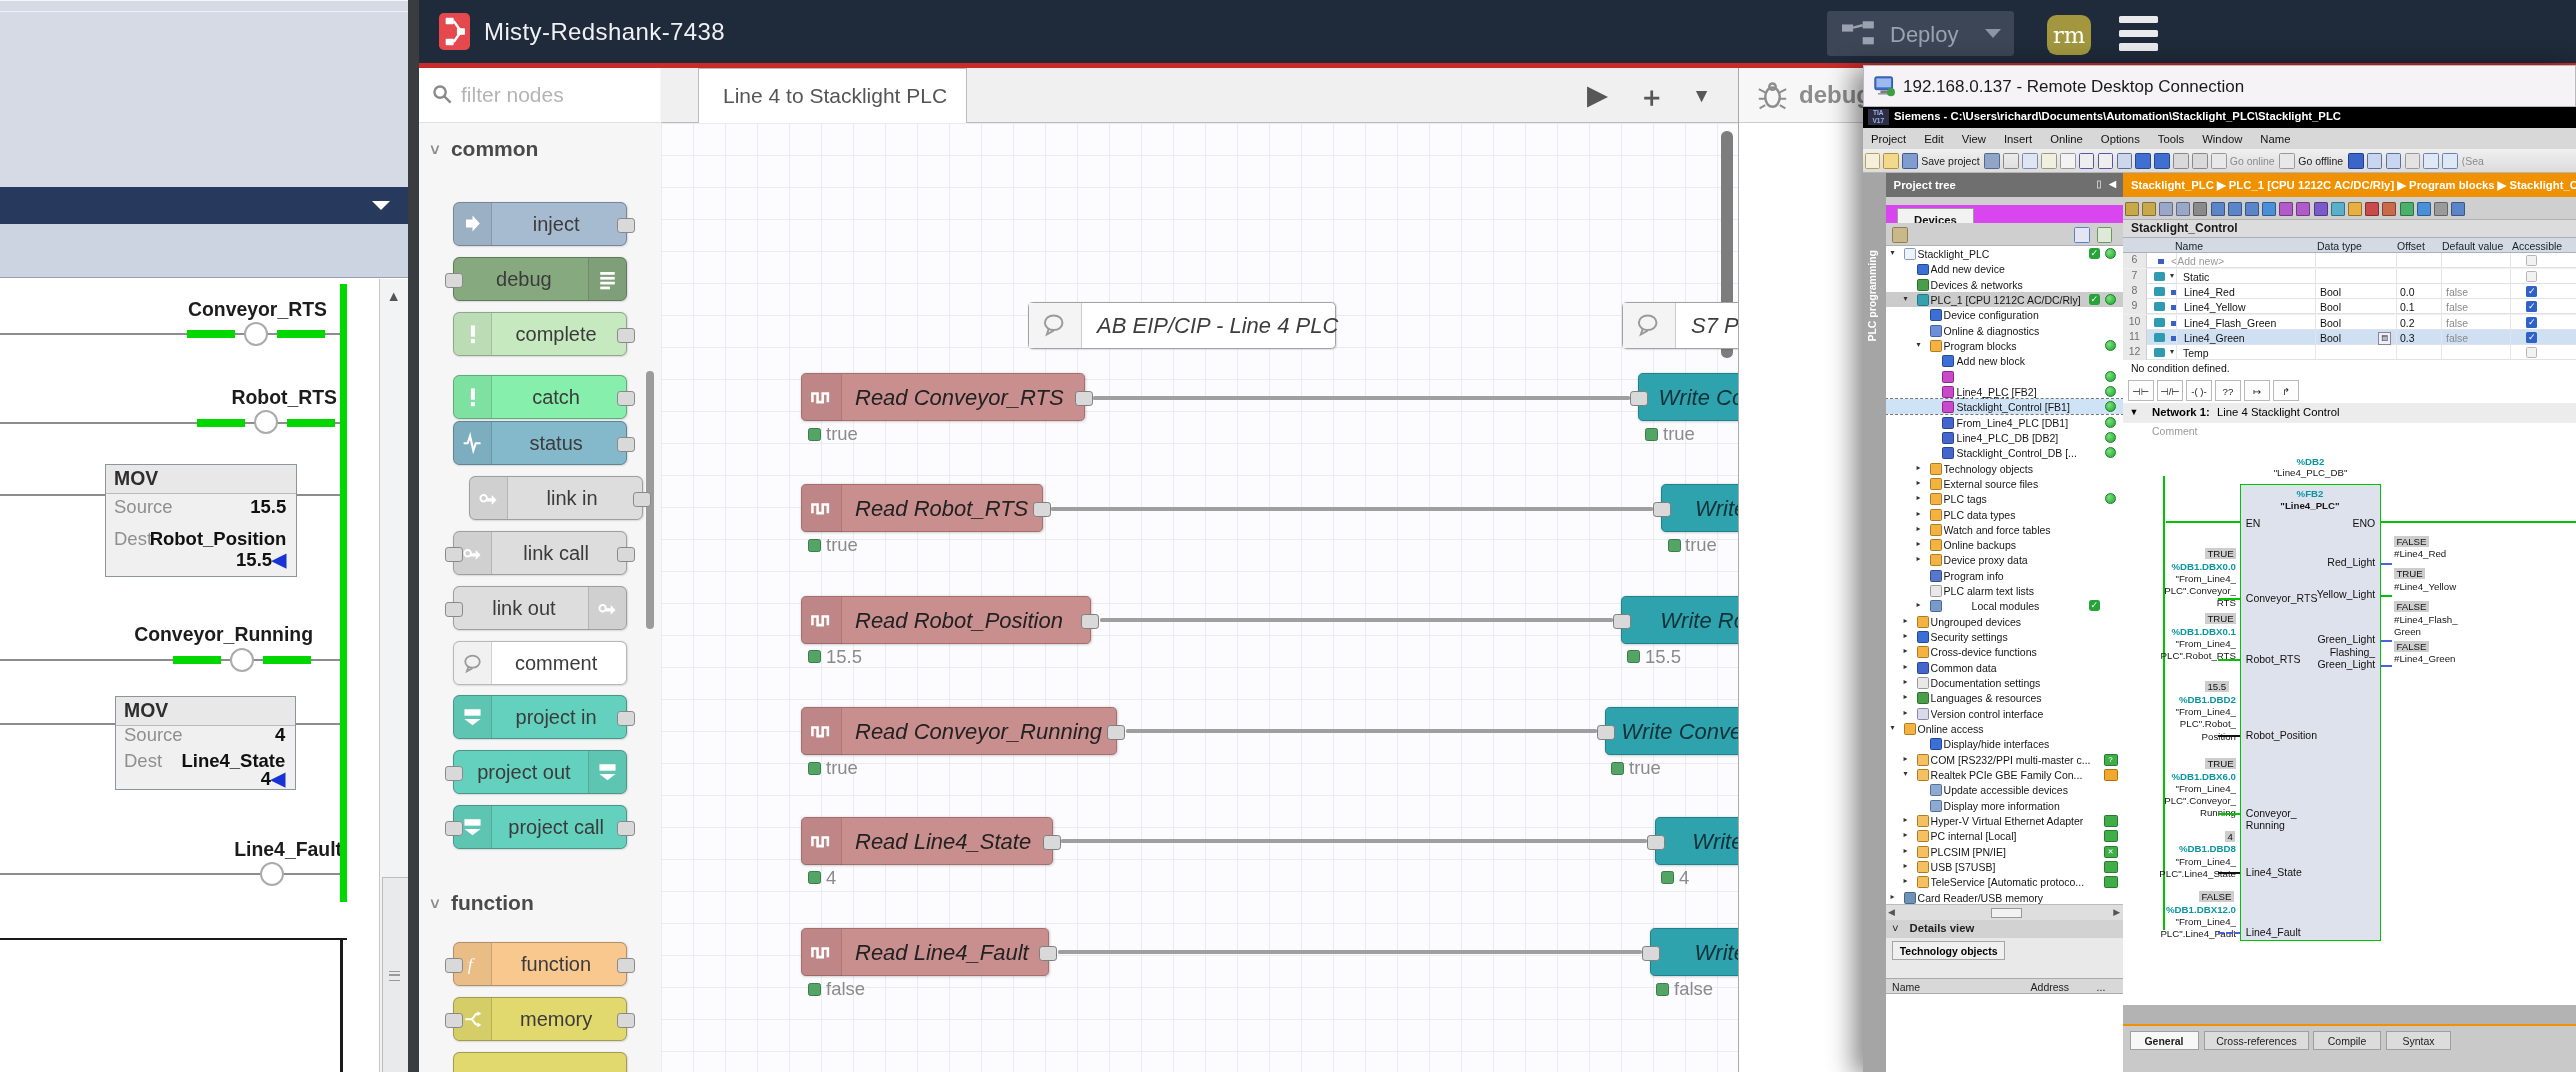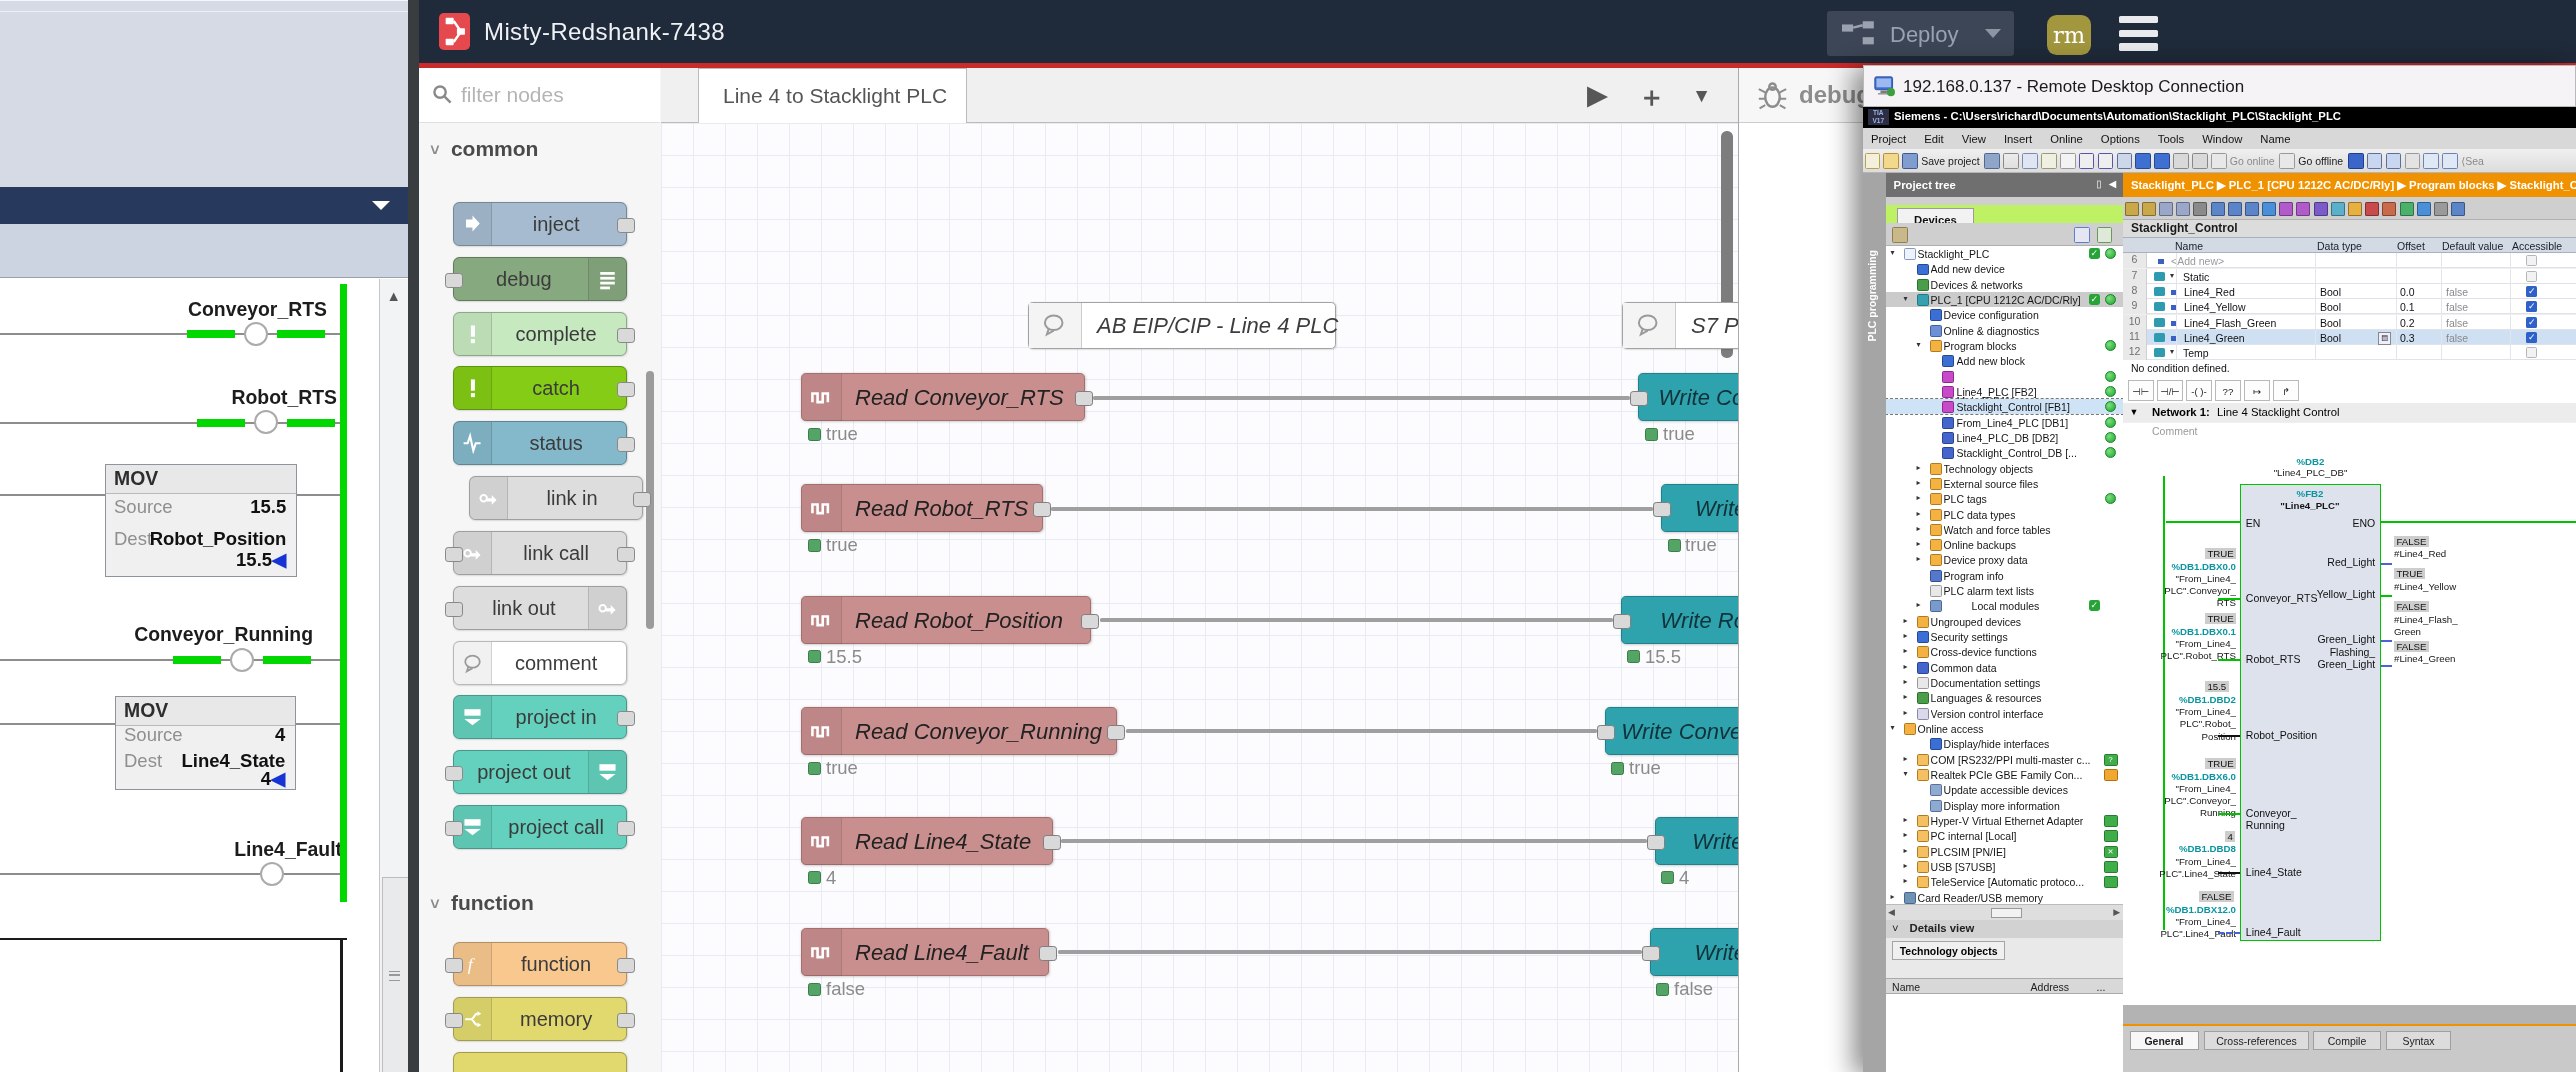--- a/index.html
+++ b/index.html
@@ -95,21 +95,21 @@
   .tia-tools{left:0;top:84px;width:713px;height:24px;background:linear-gradient(#f0f0f0,#dcdcdc);border-bottom:0.8px solid #b5b5b5;box-sizing:border-box;}
   .ticon{display:inline-block;width:13.7px;height:13.7px;margin:4px 1.6px 0 1.6px;border-radius:1.6px;vertical-align:top;}
   .ttxt{display:inline-block;font-size:10.5px;color:#1a1a1a;margin:5.6px 3.2px 0 1.6px;vertical-align:top;}
   .ttxt.dis{color:#8a8a8a;}
   .tia-strip{left:0;top:108px;width:22.6px;height:900px;background:#a5a5a5;}
   .tia-strip .rot{position:absolute;left:3.2px;top:77px;font-size:10.5px;font-weight:bold;color:#fff;writing-mode:vertical-rl;transform:rotate(180deg);}
   .pt-head{left:22.6px;top:108px;width:237px;height:24px;background:#6f6f6f;}
   .pt-head .t{position:absolute;left:8px;top:5.6px;font-size:11.3px;font-weight:bold;color:#fff;}
   .bc{left:260px;top:108px;width:453px;height:24px;background:#f09200;}
   .bc .t{position:absolute;left:8px;top:5.6px;font-size:11.3px;font-weight:bold;color:#fff;white-space:nowrap;}
-  .dev-row{left:22.6px;top:140px;width:237px;height:26px;background:#bef264;}
+  .dev-row{left:22.6px;top:140px;width:237px;height:26px;background:#d946ef;}
   .dev-tab{position:absolute;left:11.3px;top:3.2px;width:77px;height:22.6px;background:#f2f2f2;border:0.8px solid #9c9c9c;border-bottom:none;font-size:11.3px;font-weight:bold;color:#111;text-align:center;line-height:22.6px;box-sizing:border-box;}
   .pt-tools{left:22.6px;top:158px;width:237px;height:22.6px;background:#cfcfcf;border-bottom:0.8px solid #b0b0b0;box-sizing:border-box;}
   .tree{left:22.6px;top:181px;width:237px;height:658px;background:#fff;overflow:hidden;}
   .trow{position:absolute;left:0;width:237px;height:15.3px;font-size:10.5px;color:#151515;}
   .trow .exp{position:absolute;top:2.4px;font-size:8px;color:#333;}
   .trow .ic{position:absolute;top:2.4px;width:10.5px;height:9.7px;border-radius:1.6px;}
   .trow .lb{position:absolute;top:1.6px;white-space:nowrap;}
   .trow .chk{position:absolute;left:203px;top:1.6px;width:11.3px;height:11.3px;background:#27a437;border-radius:2.4px;color:#fff;font-size:9px;line-height:11.3px;text-align:center;}
   .trow .dot{position:absolute;left:219px;top:1.6px;width:11.3px;height:11.3px;background:radial-gradient(circle at 35% 35%,#7de07f,#1ea32e);border-radius:50%;border:0.8px solid #128422;box-sizing:border-box;}
   .trow .flag{position:absolute;left:218px;top:2.4px;width:12px;height:9.7px;border-radius:1.6px;}
@@ -279,21 +279,21 @@
         <div class="pal-node" style="top: 244px; background: rgb(199, 233, 192);">
           <div class="icn" style="left: 0px; border-radius: 5.6px 0px 0px 5.6px;"></div>
           <div class="isep" style="left: 37px;"></div>
           <svg width="21" height="22.6" viewBox="0 0 26 28" style="position: absolute; top: 9.7px; left: 8px;">
             <rect x="11" y="3" width="5" height="14" fill="#fff"></rect>
             <rect x="11" y="20" width="5" height="5" fill="#fff"></rect>
           </svg>
           <div class="lbl" style="left: 37px; right: 4.8px; text-align: center;">complete</div>
           <div class="pal-port" style="right: -9px;"></div>
         </div>
-        <div class="pal-node" style="top: 298px; background: #84cc16;">
+        <div class="pal-node" style="top: 307px; background: #86efac;">
           <div class="icn" style="left: 0px; border-radius: 5.6px 0px 0px 5.6px;"></div>
           <div class="isep" style="left: 37px;"></div>
           <svg width="21" height="22.6" viewBox="0 0 26 28" style="position: absolute; top: 9.7px; left: 8px;">
             <rect x="11" y="3" width="5" height="14" fill="#fff"></rect>
             <rect x="11" y="20" width="5" height="5" fill="#fff"></rect>
           </svg>
           <div class="lbl" style="left: 37px; right: 4.8px; text-align: center;">catch</div>
           <div class="pal-port" style="right: -9px;"></div>
         </div>
         <div class="pal-node" style="top: 353px; background: rgb(132, 185, 203);">

